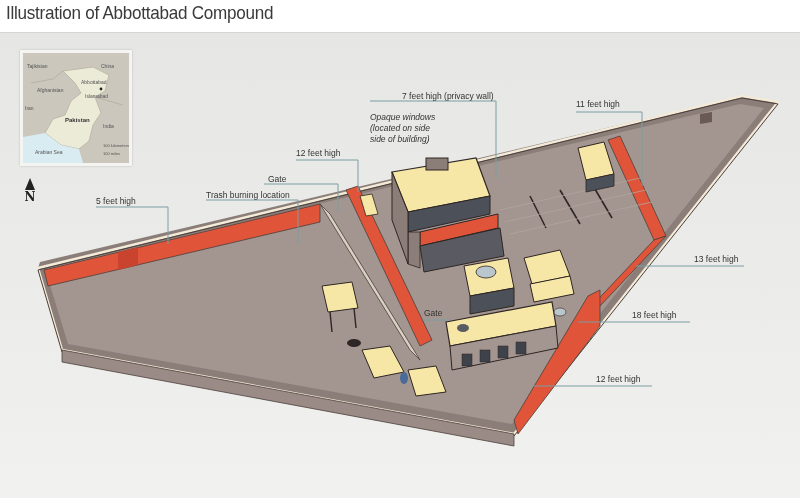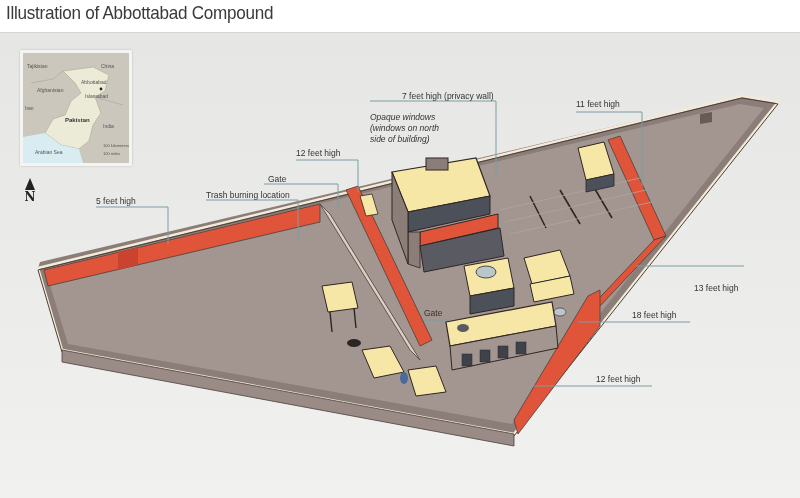--- a/index.html
+++ b/index.html
@@ -137,20 +137,20 @@
   </g>
 </svg>
 
 <div class="lbl" style="left:96px;top:196px;">5 feet high</div>
 <div class="lbl" style="left:206px;top:190px;text-align:center;">Trash burning location</div>
 <div class="lbl" style="left:268px;top:174px;">Gate</div>
 <div class="lbl" style="left:296px;top:148px;">12 feet high</div>
 <div class="lbl" style="left:402px;top:91px;">7 feet high (privacy wall)</div>
 <div class="lbl it" style="left:370px;top:112px;">
   <div>Opaque windows</div>
-  <div>(windows on north</div>
+  <div>(located on side</div>
   <div>side of building)</div>
 </div>
 <div class="lbl" style="left:576px;top:99px;text-align:center;">11 feet high</div>
-<div class="lbl" style="left:694px;top:254px;margin-top:29px;">13 feet high</div>
+<div class="lbl" style="left:694px;top:254px;">13 feet high</div>
 <div class="lbl" style="left:424px;top:308px;">Gate</div>
 <div class="lbl" style="left:632px;top:310px;">18 feet high</div>
 <div class="lbl" style="left:596px;top:374px;">12 feet high</div>
 
 </body></html>

